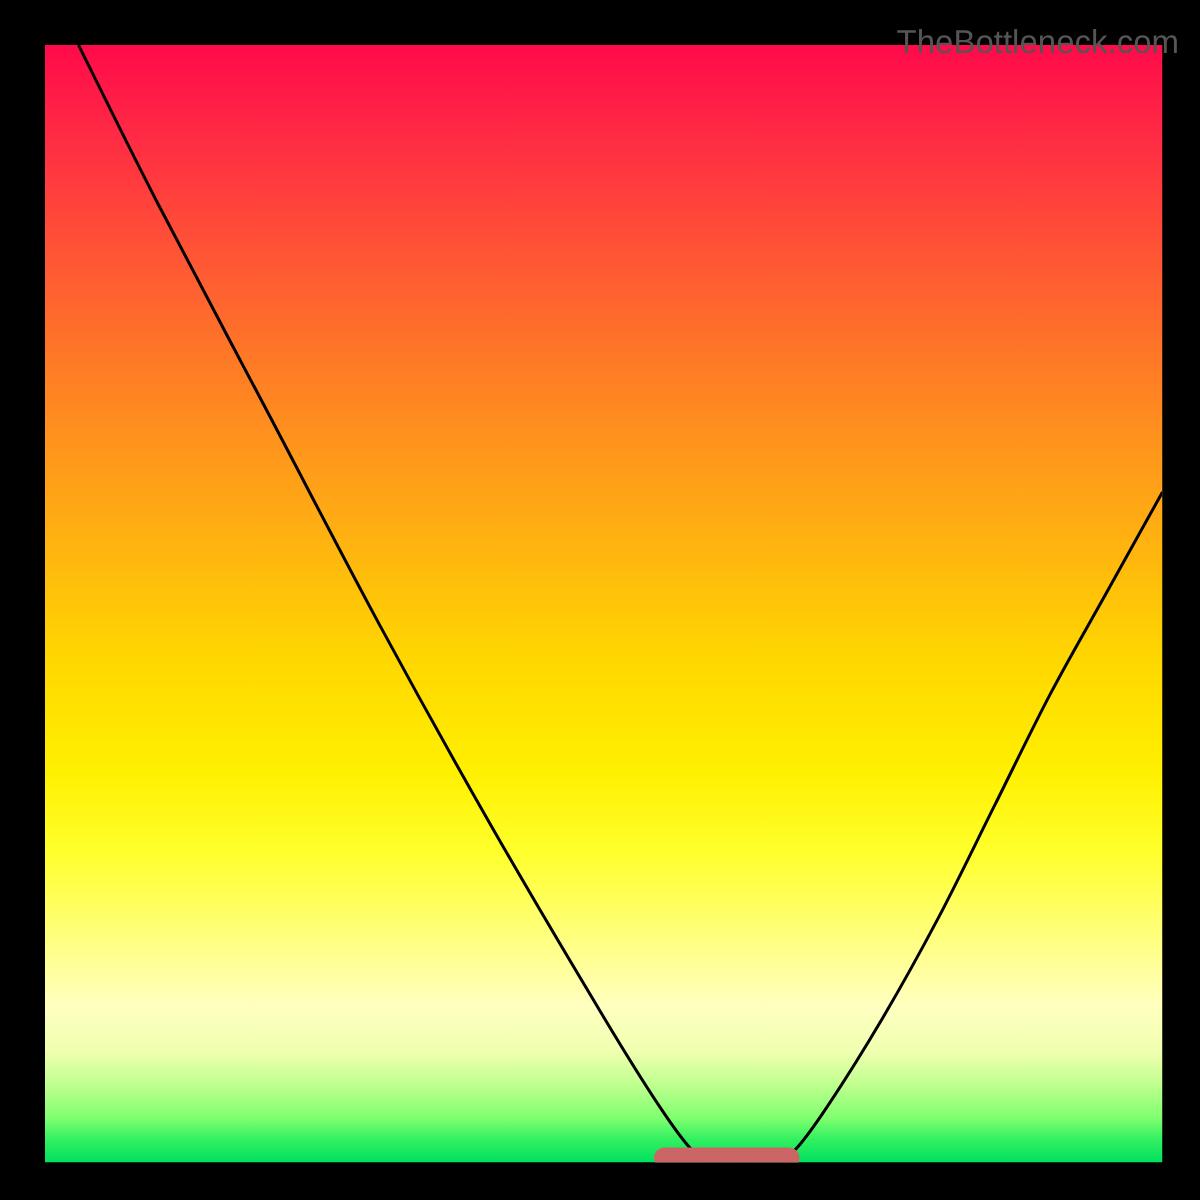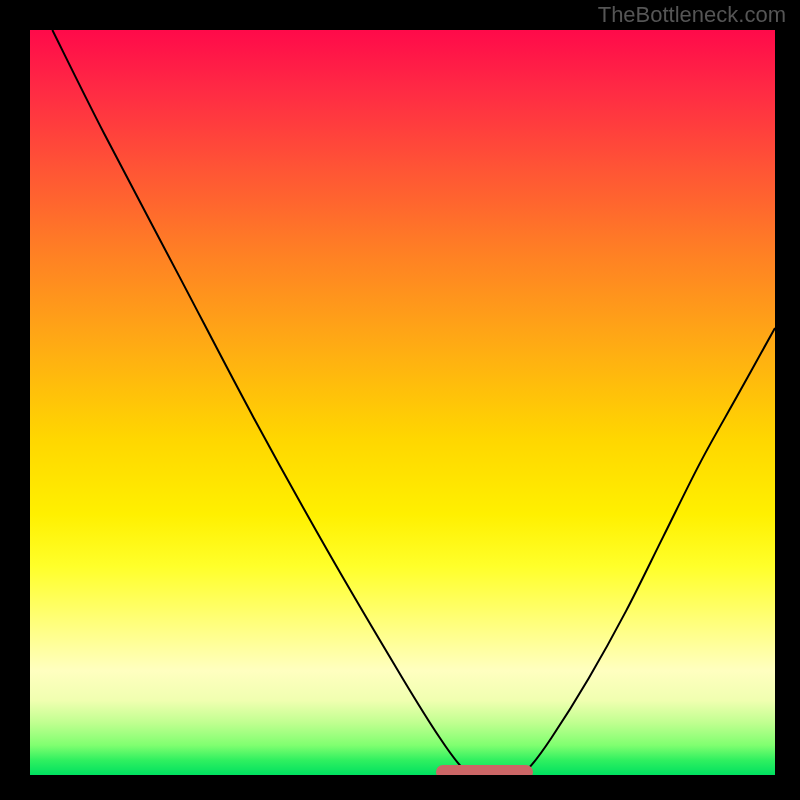--- a/index.html
+++ b/index.html
@@ -5,21 +5,21 @@
   * { margin: 0; padding: 0; box-sizing: border-box; }
   body {
     width: 800px;
     height: 800px;
     background: #000;
     position: relative;
     font-family: Arial, sans-serif;
   }
   .watermark {
     position: absolute;
-    top: 2px;
+    top: 15px;
     right: 14px;
     color: #555;
     font-size: 22px;
     font-weight: 500;
     z-index: 10;
   }
   .plot-area {
     position: absolute;
     left: 30px;
     top: 30px;

